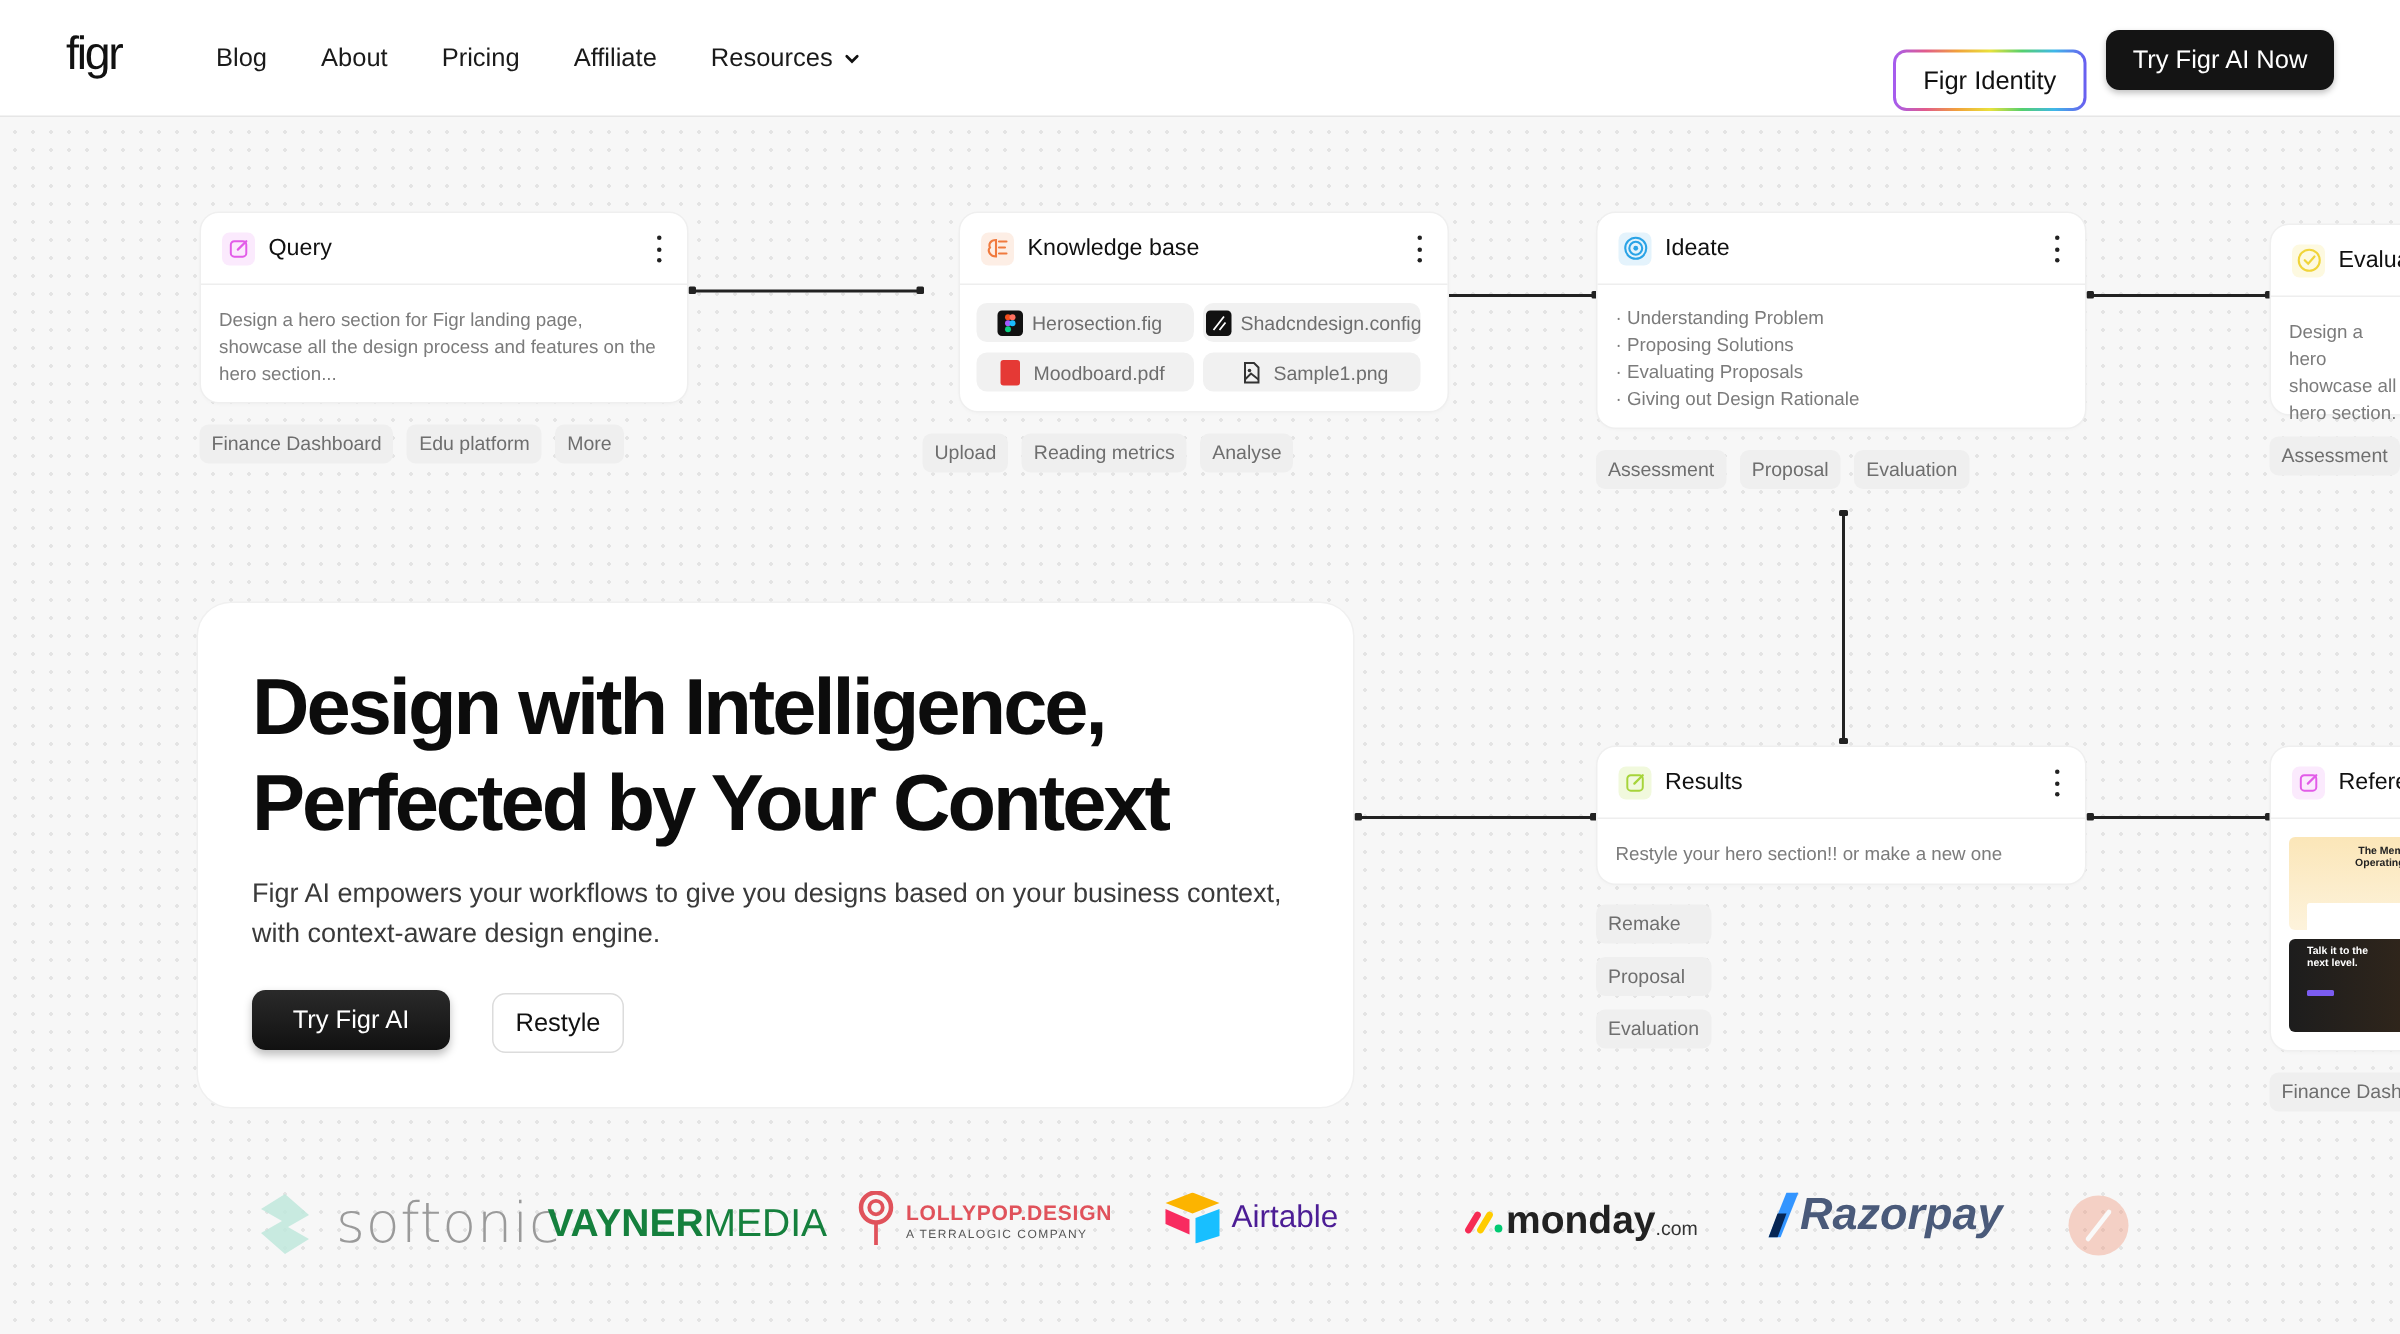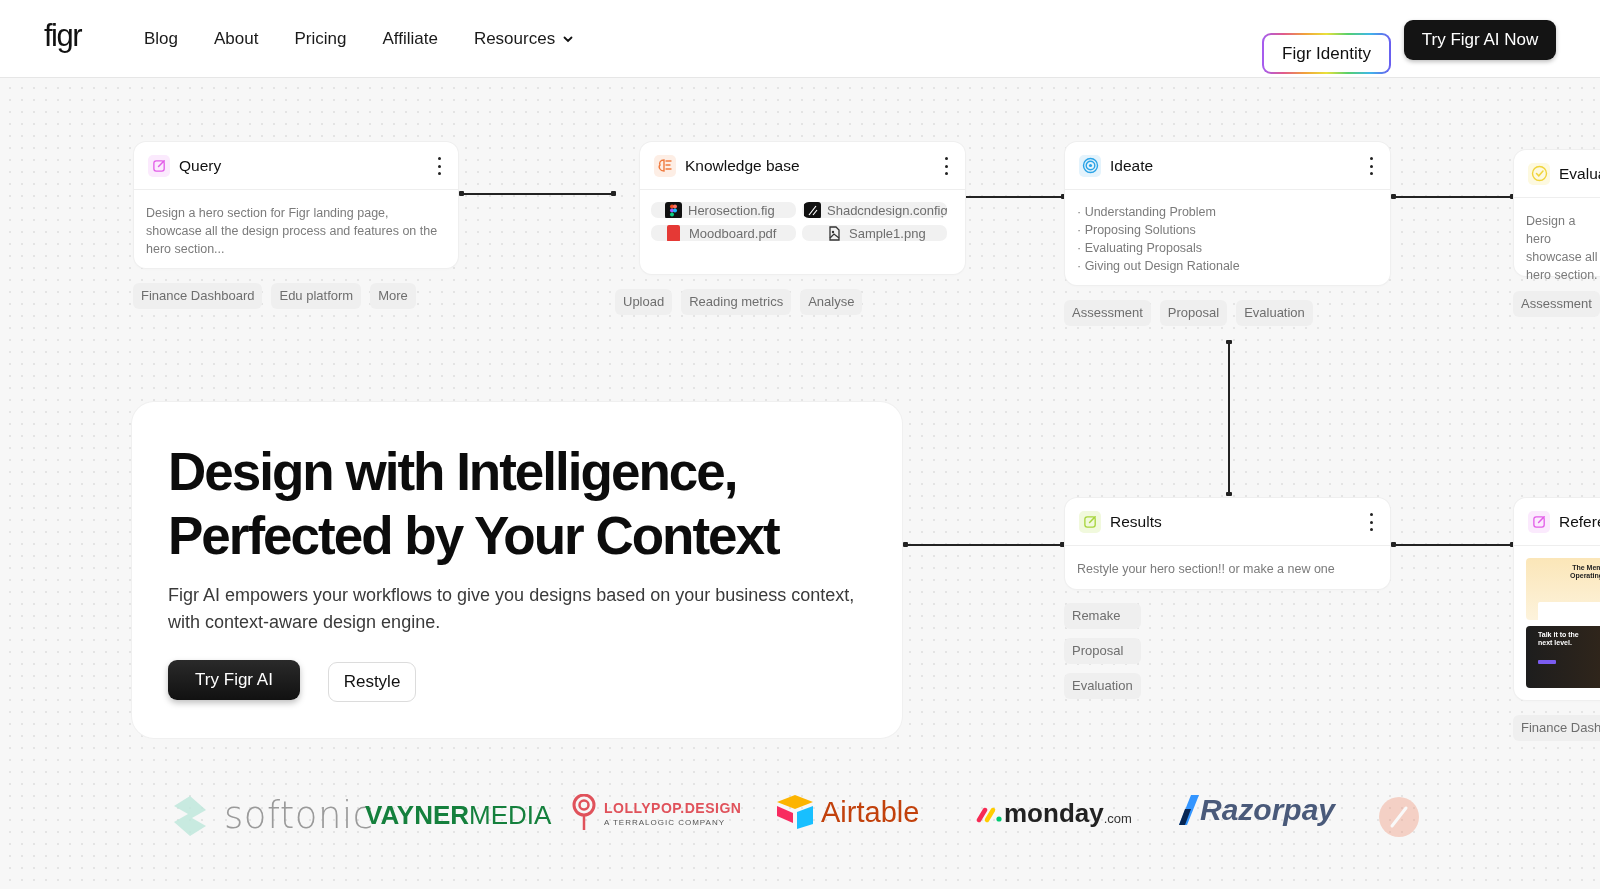--- a/index.html
+++ b/index.html
@@ -64,21 +64,21 @@
   .card-menu i { width: 3px; height: 3px; border-radius: 50%; background: #222; display: block; }
   .card-body { padding: 14px 12px 12px 12px; font-size: 12.5px; color: #7b7b7b; line-height: 18px; }
   .card-body.list { padding-top: 13px; }
   .tags { position: absolute; display: flex; gap: 9px; }
   .tag {
     background: #efefef; border-radius: 6px; padding: 0 8px; height: 26px; line-height: 26px;
     font-size: 13px; color: #6e6e6e; cursor: pointer; white-space: nowrap;
   }
   .files { display: grid; grid-template-columns: 145px 145px; gap: 7px 6px; padding: 12px 11px; }
   .file {
-    background: #f1f1f1; border-radius: 7px; height: 16px; display: flex; align-items: center;
+    background: #f1f1f1; border-radius: 7px; height: 26px; display: flex; align-items: center;
     padding-left: 14px; font-size: 13px; color: #6e6e6e; cursor: pointer; white-space: nowrap; overflow: hidden;
   }
   .file .ficon { width: 17px; height: 17px; margin-right: 6px; border-radius: 3px; flex-shrink: 0; }
 
   
   .hline { position: absolute; height: 2px; background: #222; }
   .vline { position: absolute; width: 2px; background: #222; }
   .hline::before, .hline::after, .vline::before, .vline::after {
     content: ""; position: absolute; width: 5px; height: 5px; background: #222; border-radius: 1px;
   }
@@ -346,21 +346,21 @@
       <span style="font-size:14px; font-weight:700; color:#e0525b; letter-spacing:0.5px;">LOLLYPOP.DESIGN</span>
       <span style="font-size:8px; color:#555; letter-spacing:1px; margin-top:2px;">A TERRALOGIC COMPANY</span>
     </div>
   </div>
   <div class="brand" style="left:775px; top:5px;">
     <svg width="40" height="34" viewBox="0 0 40 34">
         <path d="M20 0 L38 7 L20 14 L2 7 Z" fill="#fcb400"></path>
         <path d="M22 17 L38 11 V29 L22 34 Z" fill="#18bfff"></path>
         <path d="M2 11 L18 18 V28 L2 21 Z" fill="#f82b60"></path>
       </svg>
-    <span style="font-size:29px; color:#c2410c; margin-left:6px;">Airtable</span>
+    <span style="font-size:21px; color:#4c1d95; margin-left:6px;">Airtable</span>
   </div>
   <div class="brand" style="left:976px; top:8px;">
     <svg width="28" height="20" viewBox="0 0 28 20">
         <path d="M3 16 L9 6" stroke="#f62b54" stroke-width="4.5" stroke-linecap="round"></path>
         <path d="M11 16 L17 6" stroke="#ffcc00" stroke-width="4.5" stroke-linecap="round"></path>
         <circle cx="23" cy="15" r="2.6" fill="#00ca72"></circle>
       </svg>
     <span style="font-size:26px; font-weight:700; color:#222;">monday</span>
       <span style="font-size:13px; color:#333; margin-top:10px;">.com</span>
   </div>

